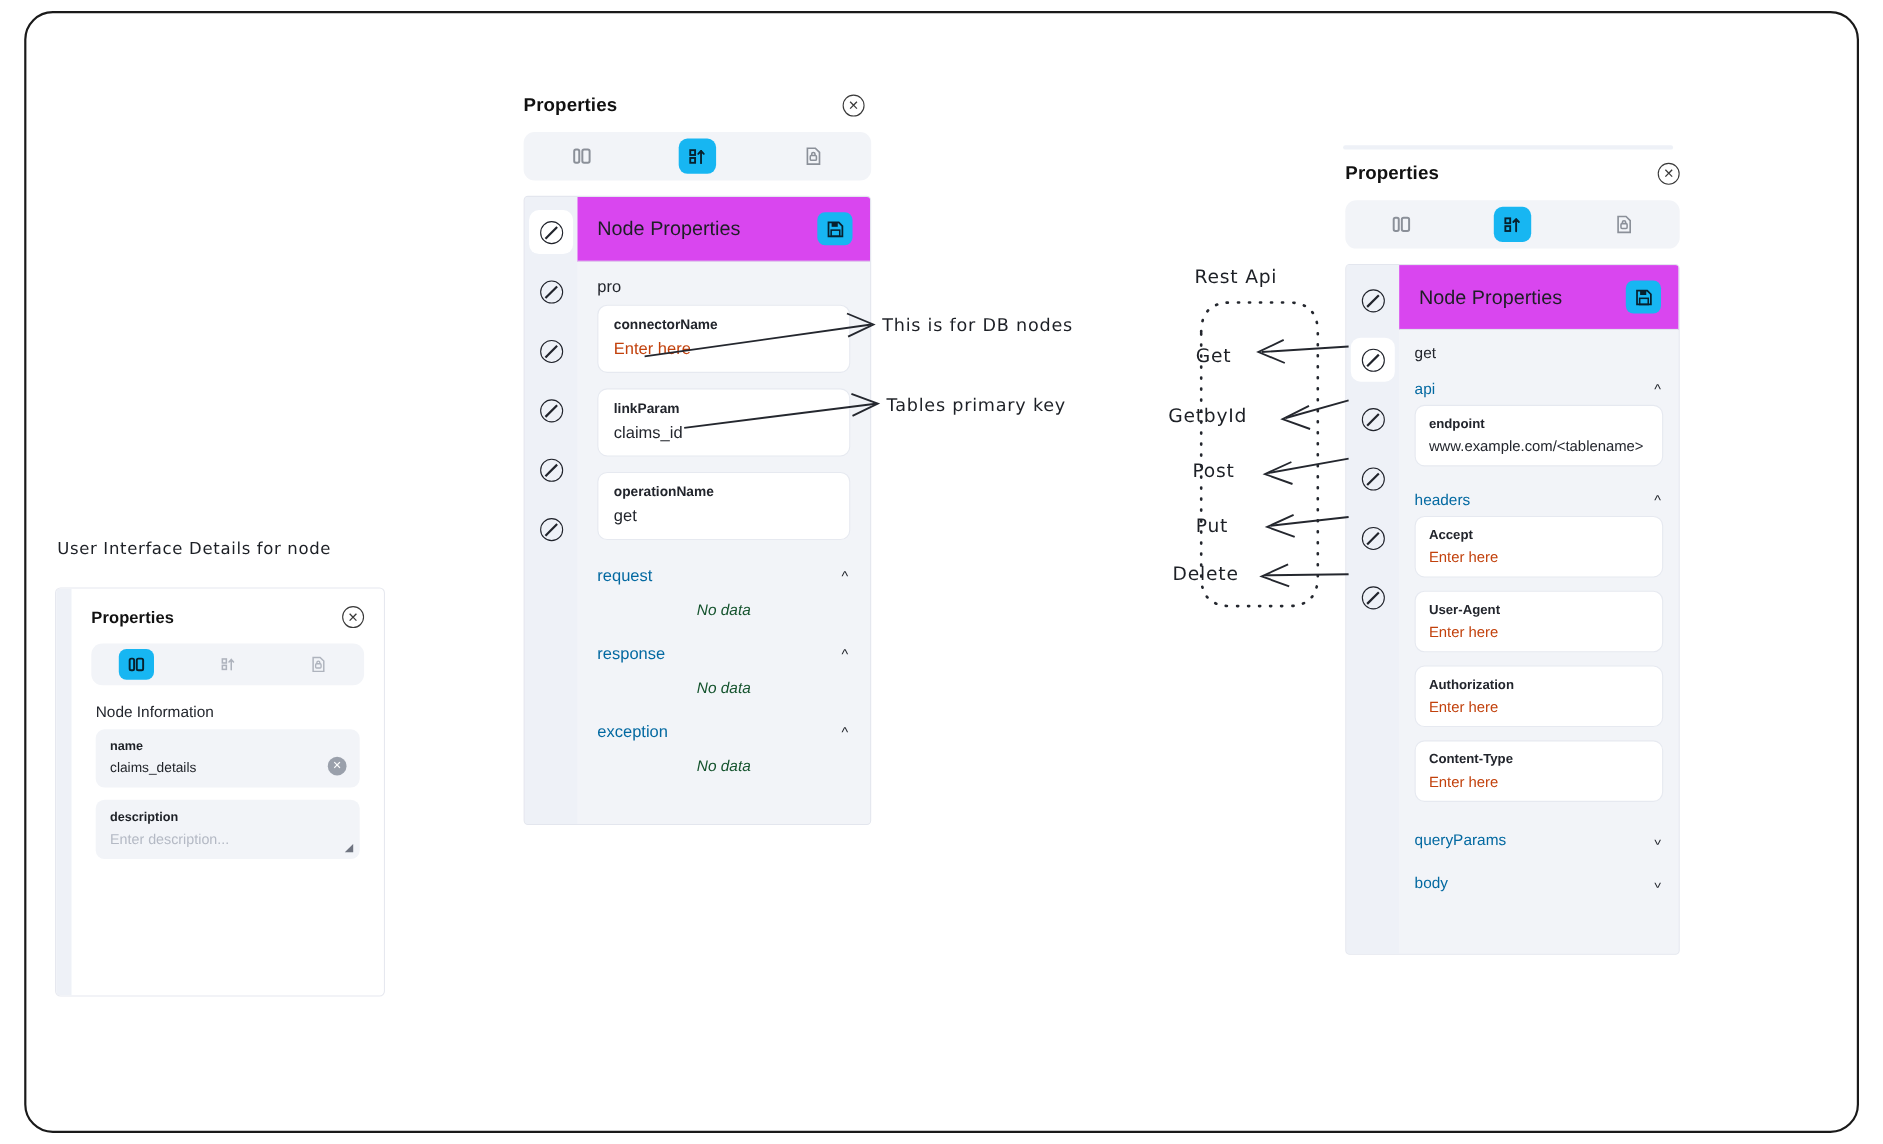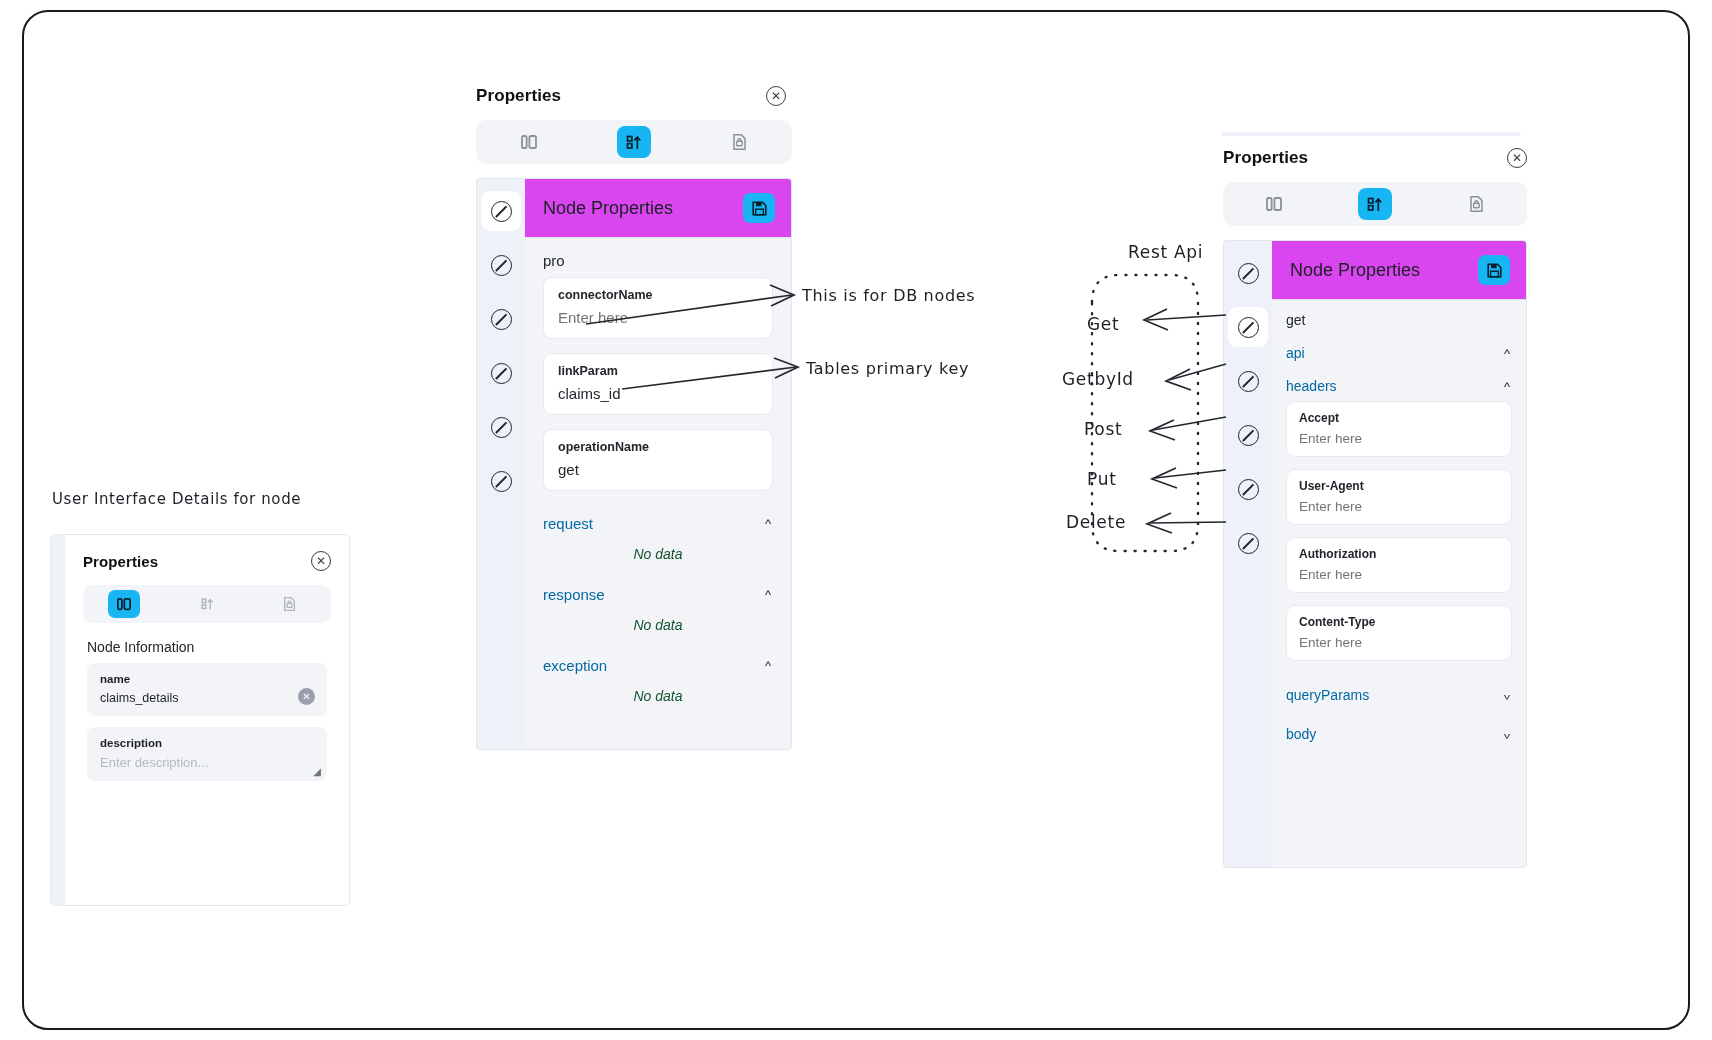--- a/index.html
+++ b/index.html
@@ -83,21 +83,21 @@
   }
 
   .grp-label { font-size:15px; color:#23262d; padding:14px 18px 8px; }
   .field {
     margin:0 18px 14px; background:#ffffff;
     border:1px solid #e6e9f0; border-radius:9px;
     padding:10px 14px 12px;
   }
   .field .k { font-size:12.5px; font-weight:bold; color:#22252c; }
   .field .v { font-size:15px; color:#23262d; margin-top:7px; }
-  .field .v.ph { color:#737373; }
+  .field .v.ph { color:#c2410c; }
 
   .acc-row {
     display:flex; align-items:center; justify-content:space-between;
     padding:10px 20px 6px 18px;
   }
   .acc-row .k { font-size:15px; color:#0369a1; }
   .chev { color:#22252c; font-size:13px; line-height:1; }
   .nodata {
     font-size:14px; font-style:italic; color:#14532d;
     text-align:center; padding:8px 0 14px;
@@ -442,20 +442,24 @@
                 </svg>
             </div>
           </div>
 
           <div class="grp-label">get</div>
 
           <div class="acc-row">
             <div class="k">api</div>
             <div class="chev">^</div>
           </div>
+          <div class="field">
+            <div class="k">endpoint</div>
+            <div class="v">www.example.com/&lt;tablename&gt;</div>
+          </div>
 
           <div class="acc-row">
             <div class="k">headers</div>
             <div class="chev">^</div>
           </div>
 
           <div class="field">
             <div class="k">Accept</div>
             <div class="v ph">Enter here</div>
           </div>
@@ -481,21 +485,21 @@
             <div class="chev" style="transform:rotate(180deg)">^</div>
           </div>
         </div>
       </div>
     </div>
   </div>
 
   <div class="hand" style="left:778px; top:274px; font-size:16px;">This is for DB nodes</div>
   <div class="hand" style="left:782px; top:347px; font-size:16px;">Tables primary key</div>
 
-  <div class="hand" style="left:1104px; top:230px; font-size:17px;">Rest Api</div>
+  <div class="hand" style="left:1062px; top:230px; font-size:17px;">Rest Api</div>
 
   <div class="hand" style="left:1063px; top:302px; font-size:17px;">Get</div>
   <div class="hand" style="left:1038px; top:357px; font-size:17px;">GetbyId</div>
   <div class="hand" style="left:1060px; top:407px; font-size:17px;">Post</div>
   <div class="hand" style="left:1063px; top:457px; font-size:17px;">Put</div>
   <div class="hand" style="left:1042px; top:500px; font-size:17px;">Delete</div>
 
   <svg class="overlay">
 
     <g stroke="#24272e" stroke-width="1.7" fill="none">

